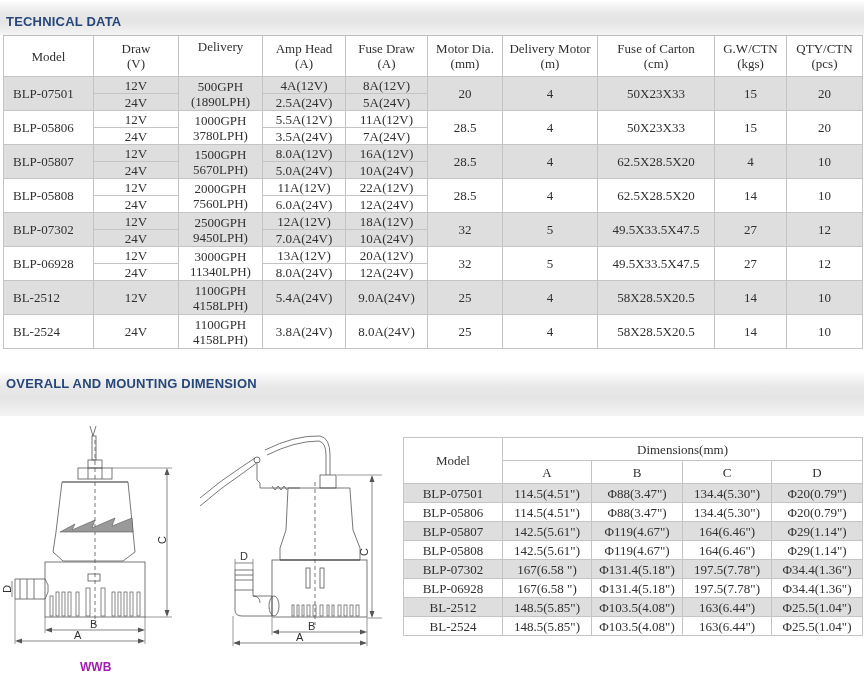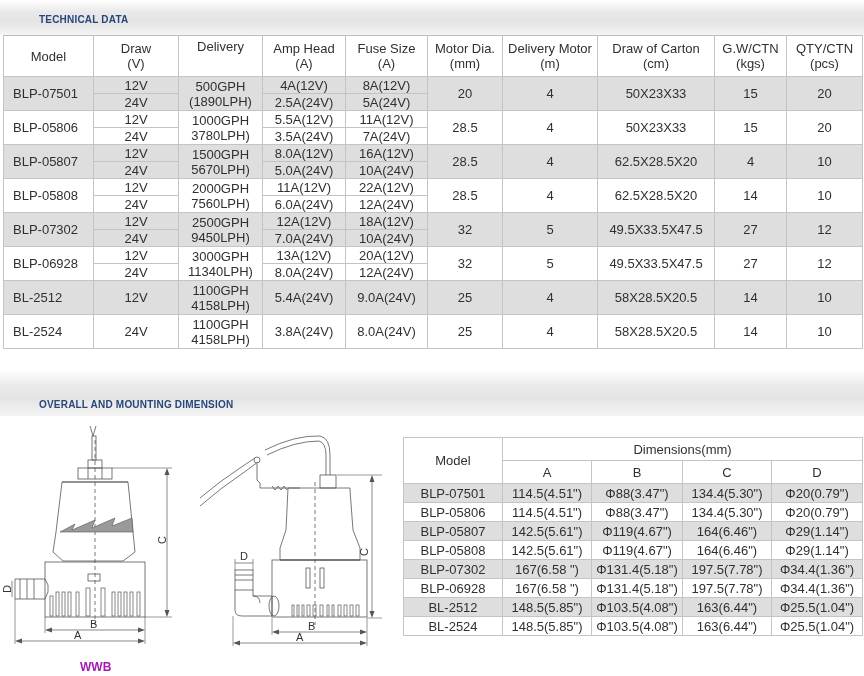--- a/index.html
+++ b/index.html
@@ -1,22 +1,22 @@
 <!DOCTYPE html>
 <html><head>
 <meta charset="utf-8">
 <style>
   html, body { margin:0; padding:0; background:#ffffff; }
   body { width:864px; height:676px; position:relative; overflow:hidden;
          font-family:"Liberation Sans", "DejaVu Sans", sans-serif; color:#2b2b2b; }
   .section-band { position:absolute; left:0; width:864px;
          background:linear-gradient(to bottom, #ffffff 0%, #e9e9e9 35%, #e4e4e4 60%, #f4f4f4 100%); }
   .section-title { position:absolute; left:6px; font-weight:bold; color:#27477a;
-         font-size:10px; letter-spacing:0.2px;margin-left:33px; }
-  table { border-collapse:collapse; position:absolute; table-layout:fixed; }
+         font-size:13px; letter-spacing:0.2px; }
+  table { border-collapse:collapse; position:absolute; table-layout:fixed;font-family:Liberation Serif, serif; }
   td, th { border:1px solid #c4c4c4; text-align:center; vertical-align:middle;
            font-weight:normal; font-size:13px; padding:0; line-height:15px; color:#303030; }
   .t1 { left:3px; top:35px; width:859px; }
   .t1 th { height:37px; background:#ffffff; border-top:1px solid #bdbdbd; }
   .t1 td { height:16px; }
   .t1 td.model { text-align:left; padding-left:9px; }
   .g td { background:#dedede; }
   .w td { background:#ffffff; }
   .t2 { left:403px; top:437px; width:459px; }
   .t2 th { height:22px; background:#ffffff; }
@@ -42,24 +42,24 @@
       <col style="width:117px">
       <col style="width:72px">
       <col style="width:76px">
   </colgroup>
   <thead>
     <tr>
       <th><span>Model</span></th>
       <th><span>Draw</span><br><span>(V)</span></th>
       <th style="vertical-align:top; padding-top:3px;"><span>Delivery</span></th>
       <th><span>Amp Head</span><br><span>(A)</span></th>
-      <th><span>Fuse Size</span><br><span>(A)</span></th>
+      <th><span>Fuse Draw</span><br><span>(A)</span></th>
       <th><span>Motor Dia.</span><br><span>(mm)</span></th>
       <th><span>Delivery Motor</span><br><span>(m)</span></th>
-      <th><span>Draw of Carton</span><br><span>(cm)</span></th>
+      <th><span>Fuse of Carton</span><br><span>(cm)</span></th>
       <th><span>G.W/CTN</span><br><span>(kgs)</span></th>
       <th><span>QTY/CTN</span><br><span>(pcs)</span></th>
     </tr>
   </thead>
   <tbody>
 
     <tr class="g">
       <td rowspan="2" class="model">BLP-07501</td>
       <td>12V</td>
       <td rowspan="2"><span>500GPH</span><br><span>(1890LPH)</span></td>
@@ -189,21 +189,21 @@
       <td>25</td>
       <td>4</td>
       <td>58X28.5X20.5</td>
       <td>14</td>
       <td>10</td>
     </tr>
   </tbody>
 </table>
 
 <div class="section-band" style="top:370px; height:46px;"></div>
-<div class="section-title" style="top:399px;">OVERALL AND MOUNTING DIMENSION</div>
+<div class="section-title" style="top:376px;">OVERALL AND MOUNTING DIMENSION</div>
 
 <svg width="200" height="230" style="left:0; top:420px;" viewBox="0 0 200 230">
   <g fill="none" stroke="#555" stroke-width="0.8">
 
     <path d="M90 6 L93 16 L96 6"></path>
     <rect x="92" y="16" width="4" height="24"></rect>
 
     <rect x="78" y="48" width="34" height="11"></rect>
     <line x1="88" y1="48" x2="88" y2="59"></line>
       <line x1="102" y1="48" x2="102" y2="59"></line>

